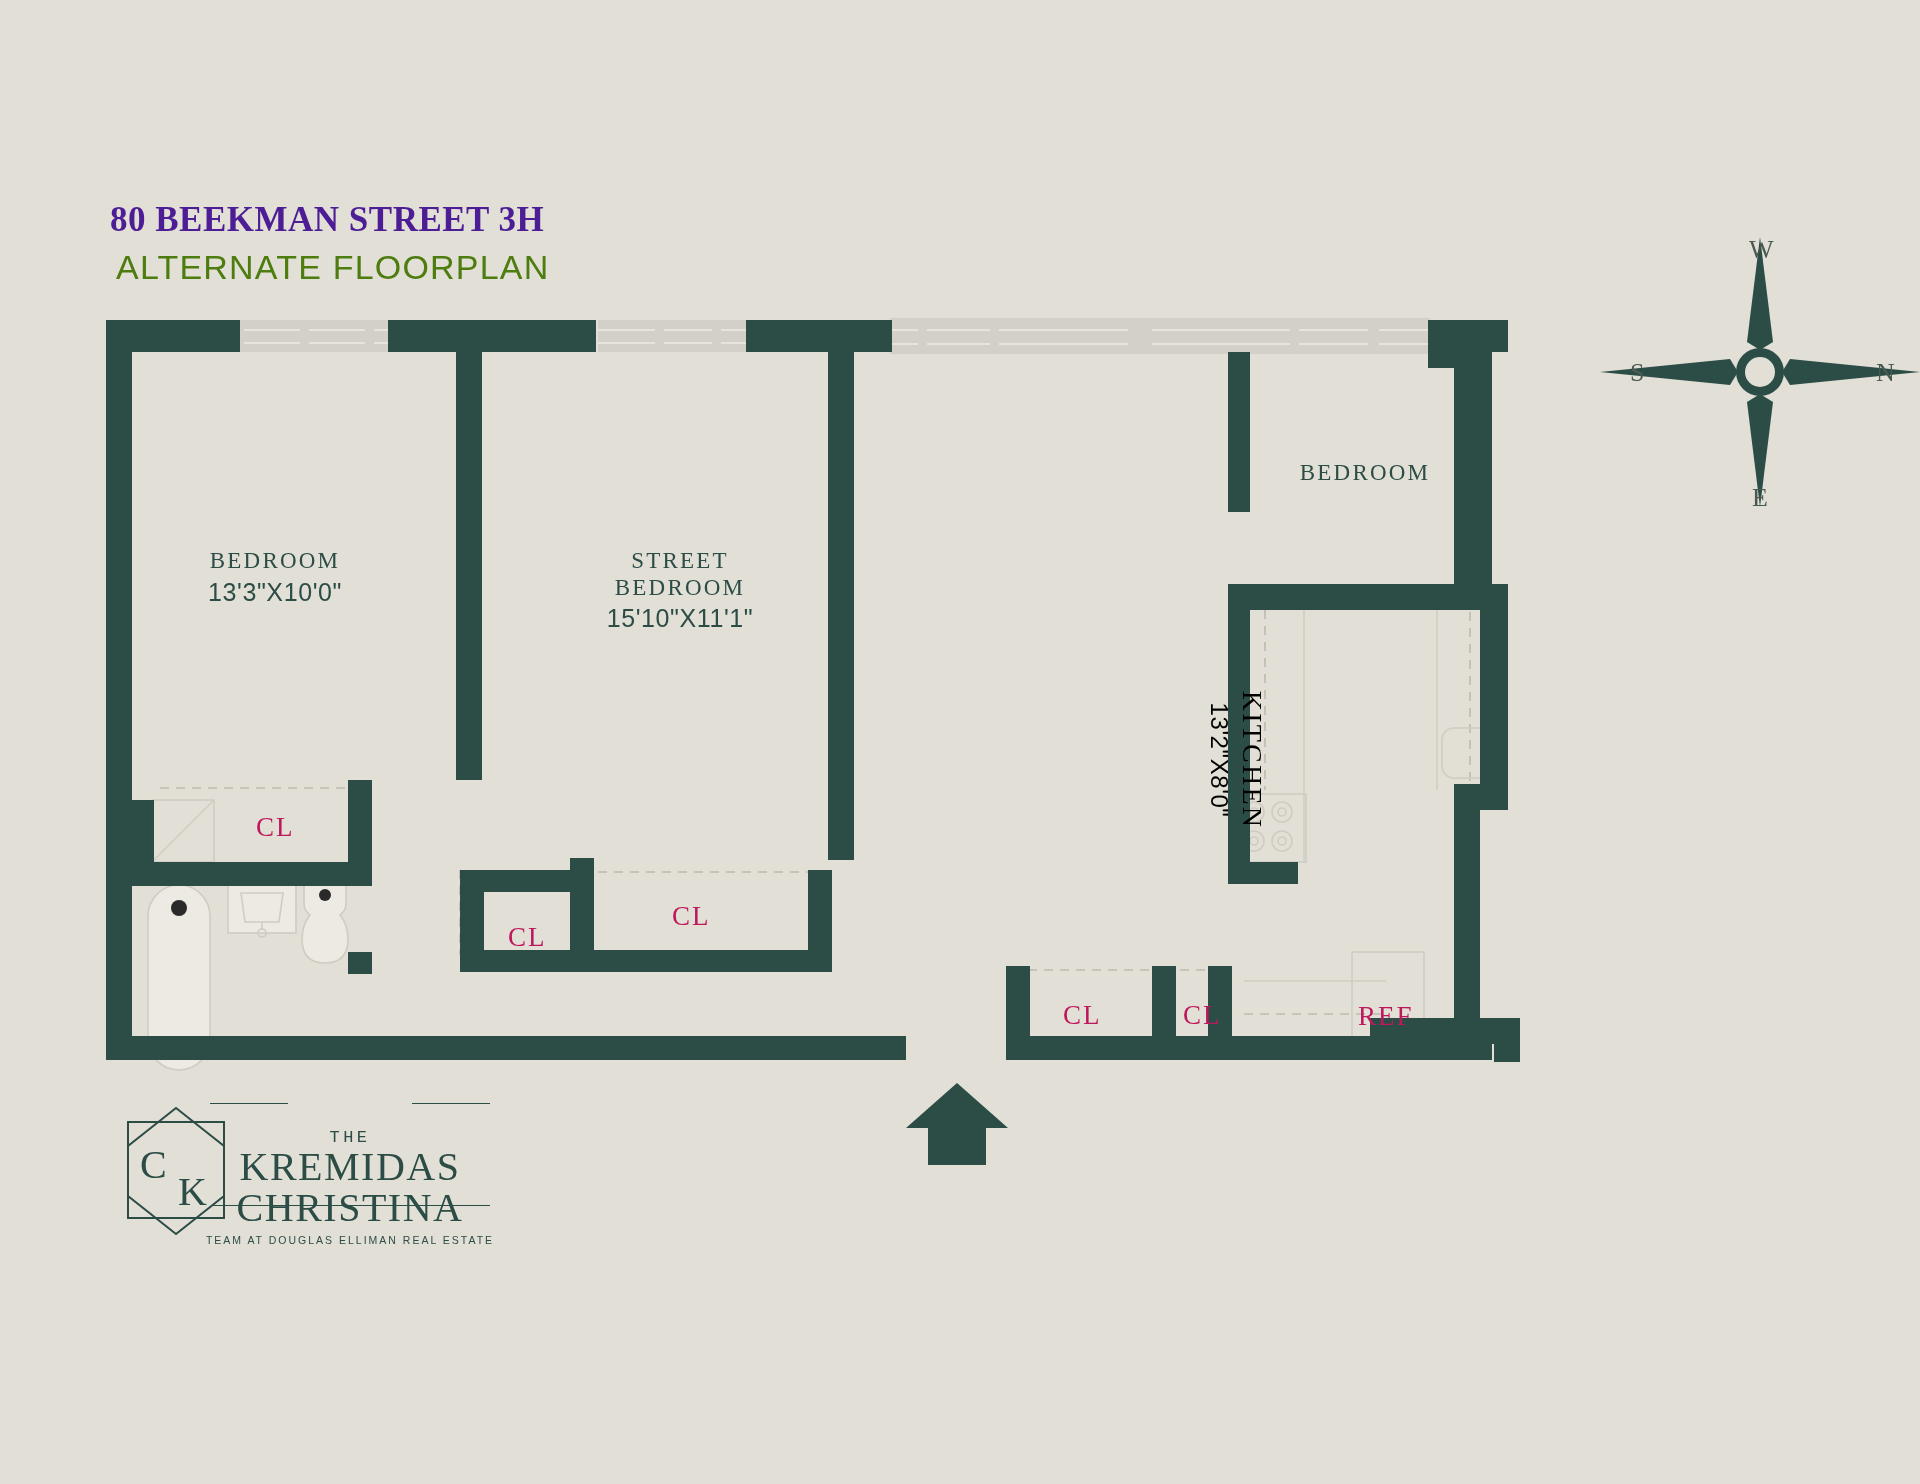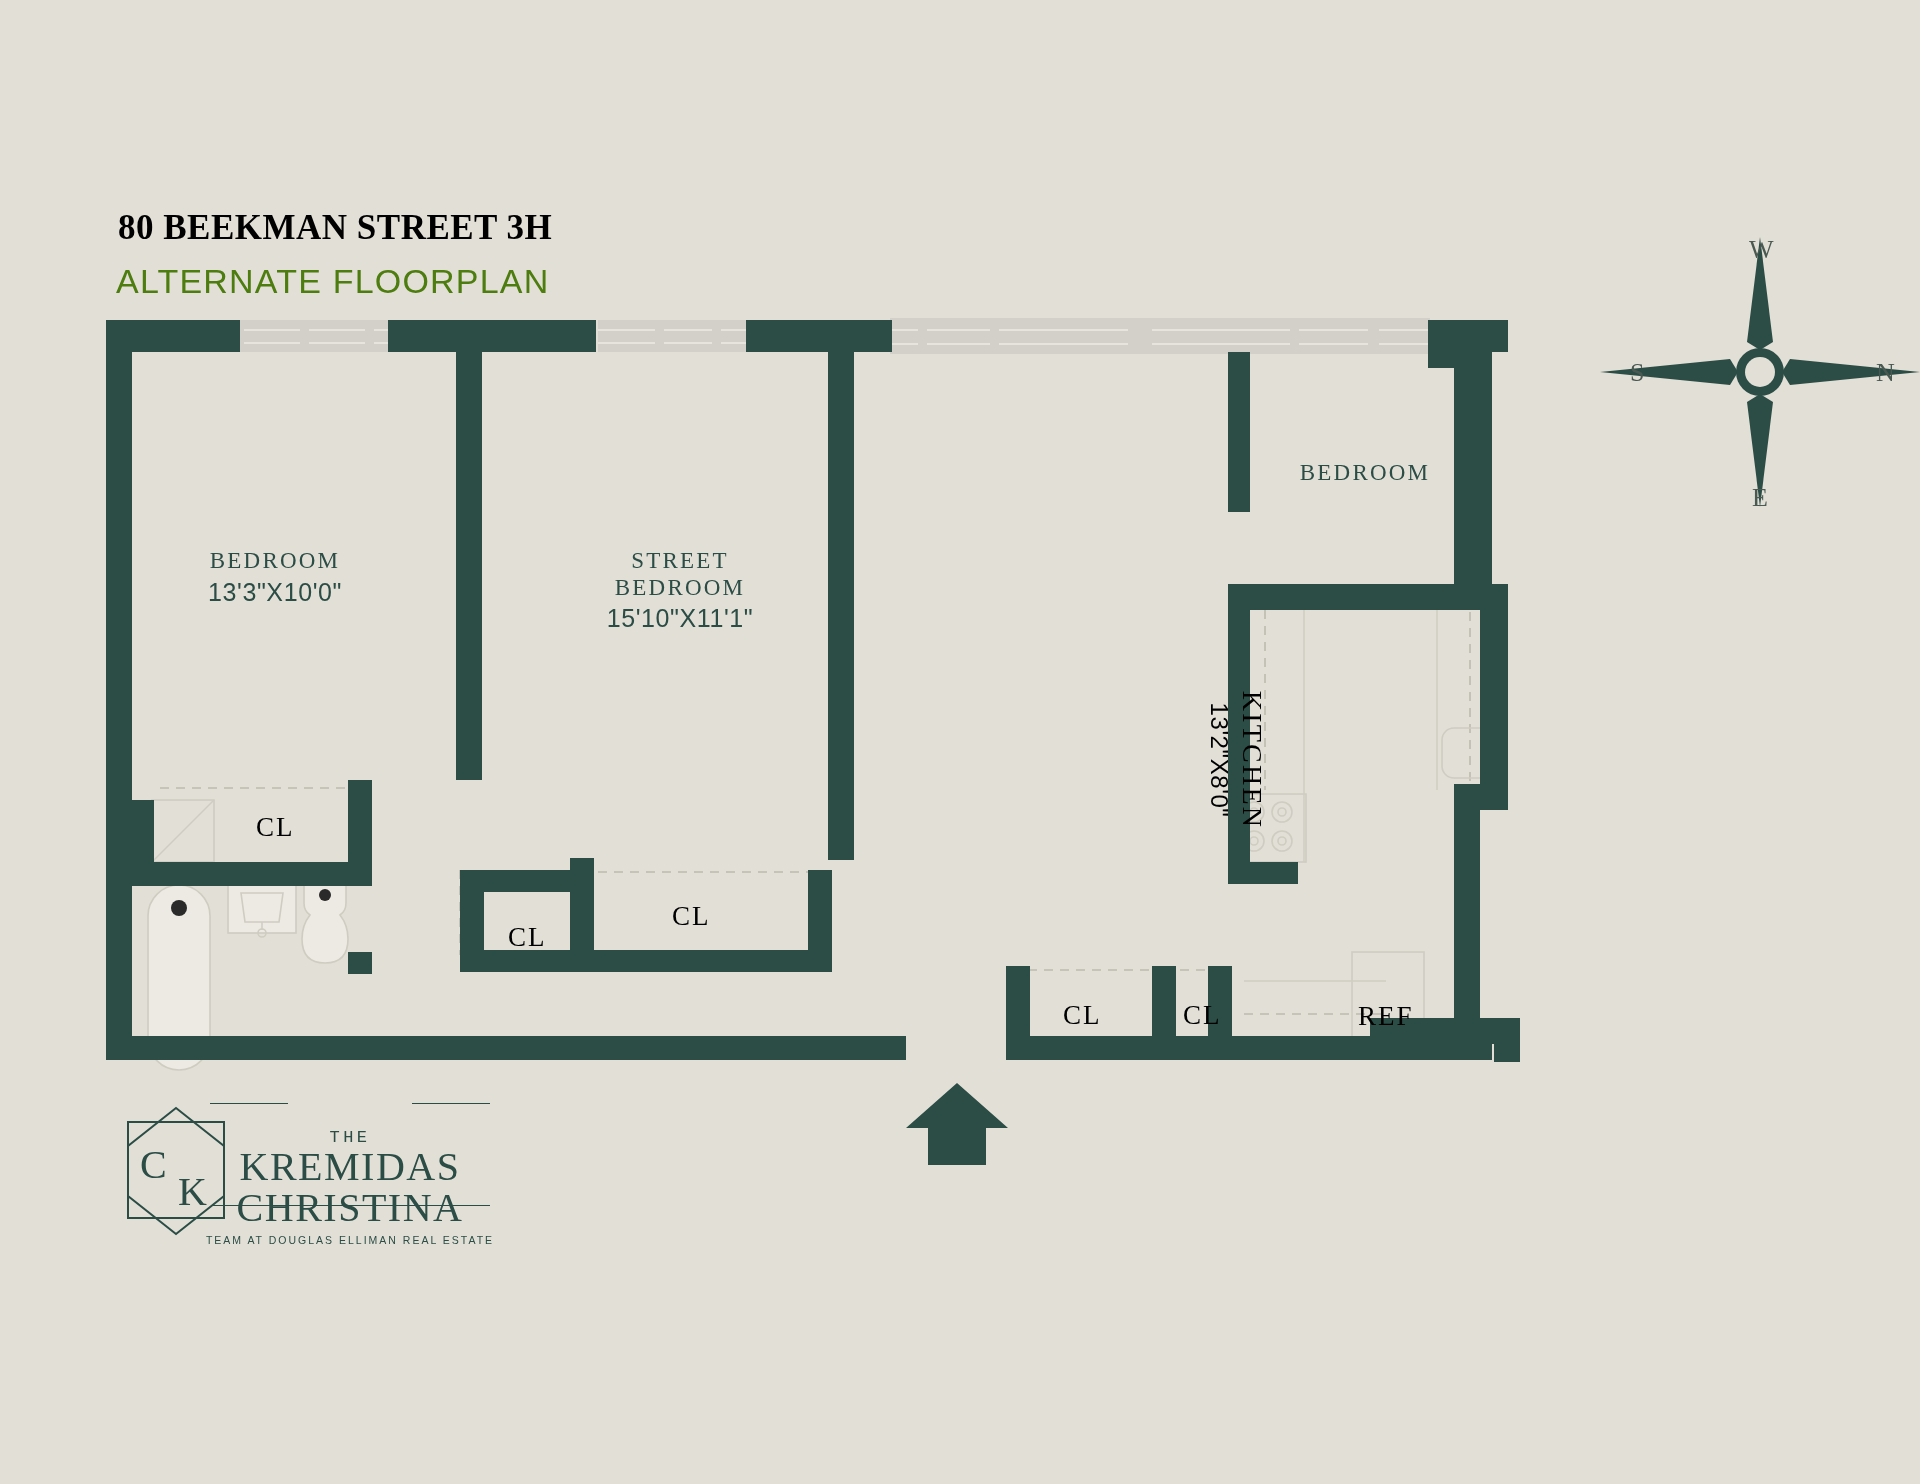--- a/index.html
+++ b/index.html
@@ -20,23 +20,23 @@
     position: absolute;
     left: 106px;
     top: 196px;
     width: 900px;
   }
   #doc-title {
     font-family: "Liberation Serif", serif;
     font-weight: 700;
     font-size: 35px;
     letter-spacing: 0.5px;
-    color: #000000;
+    color: #4c1d95;
     line-height: 1.15;
-    margin: 12px;
+    margin: 4px;
     white-space: nowrap;
   }
   #doc-subtitle {
     font-family: "Liberation Sans", sans-serif;
     font-weight: 300;
     font-size: 34px;
     letter-spacing: 1.2px;
     color: #4d7c0f;
     line-height: 1.25;
     margin: 6px 0 0 10px;
@@ -76,21 +76,21 @@
     font-size: 25px;
     letter-spacing: 0.6px;
     display: block;
     margin-top: 3px;
   }
   .cl-label {
     position: absolute;
     font-family: "Liberation Serif", serif;
     font-size: 27px;
     letter-spacing: 2px;
-    color: #000000;
+    color: #be185d;
     white-space: nowrap;
   }
   #kitchen-label {
     position: absolute;
     left: 1268px;
     top: 600px;
     width: 320px;
     transform: rotate(90deg);
     transform-origin: 0 0;
     text-align: center;

